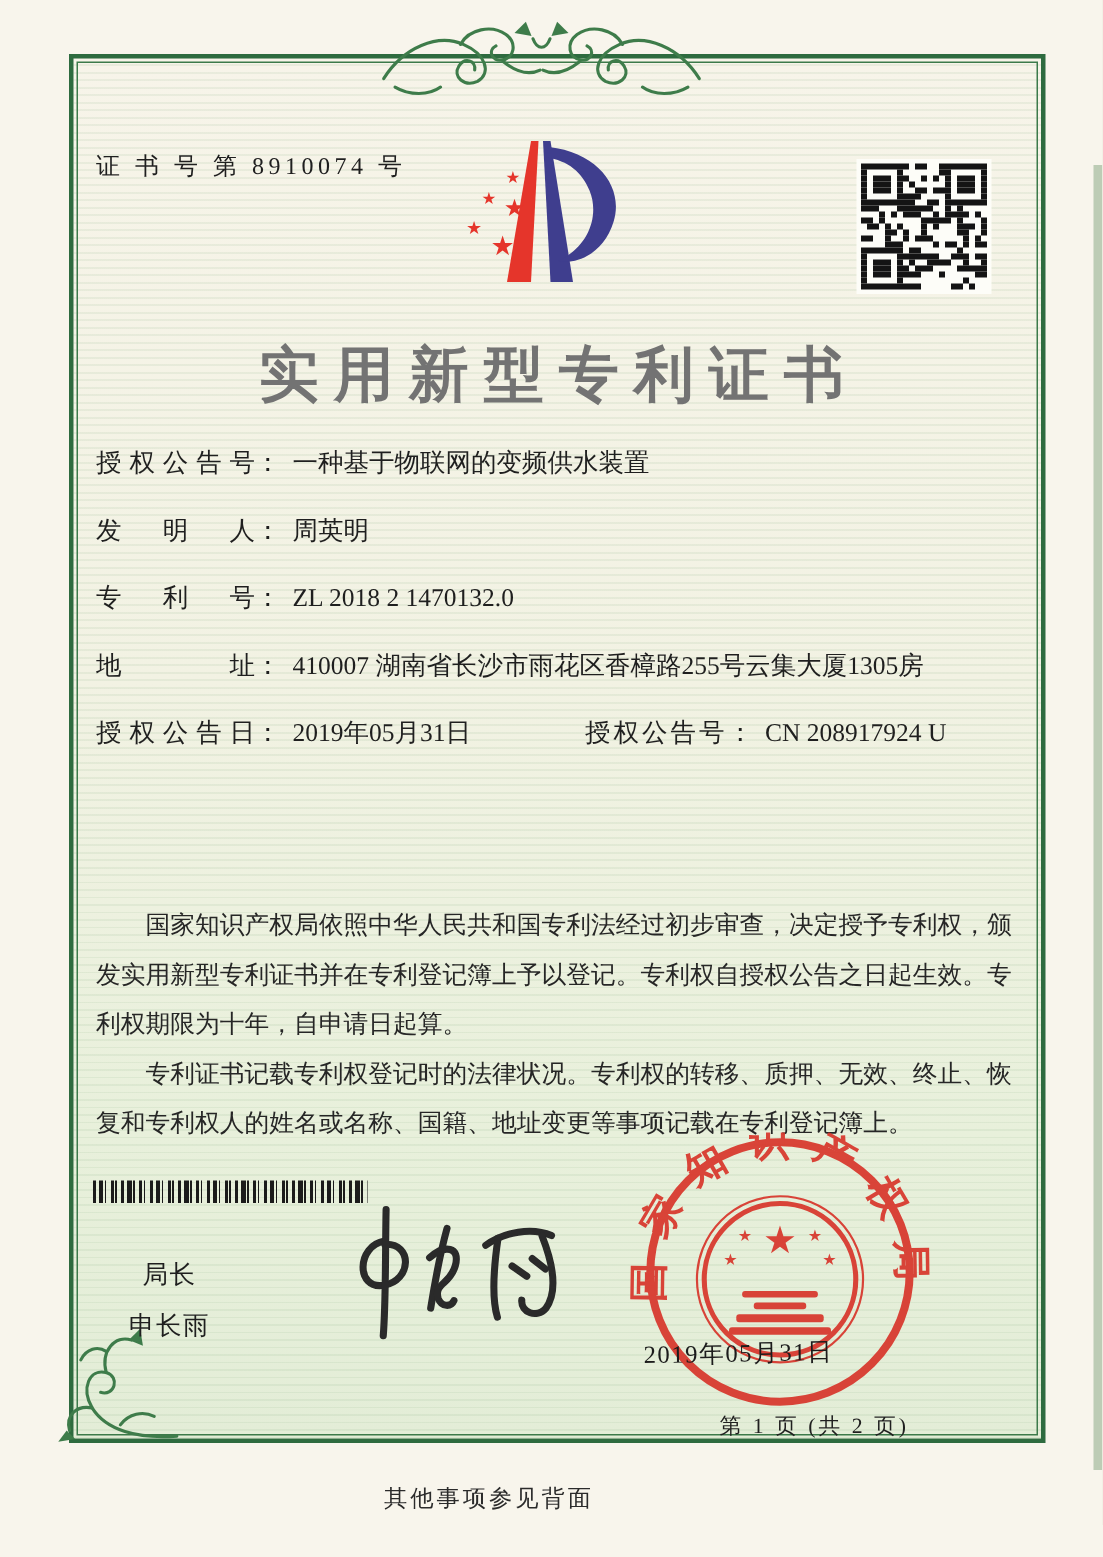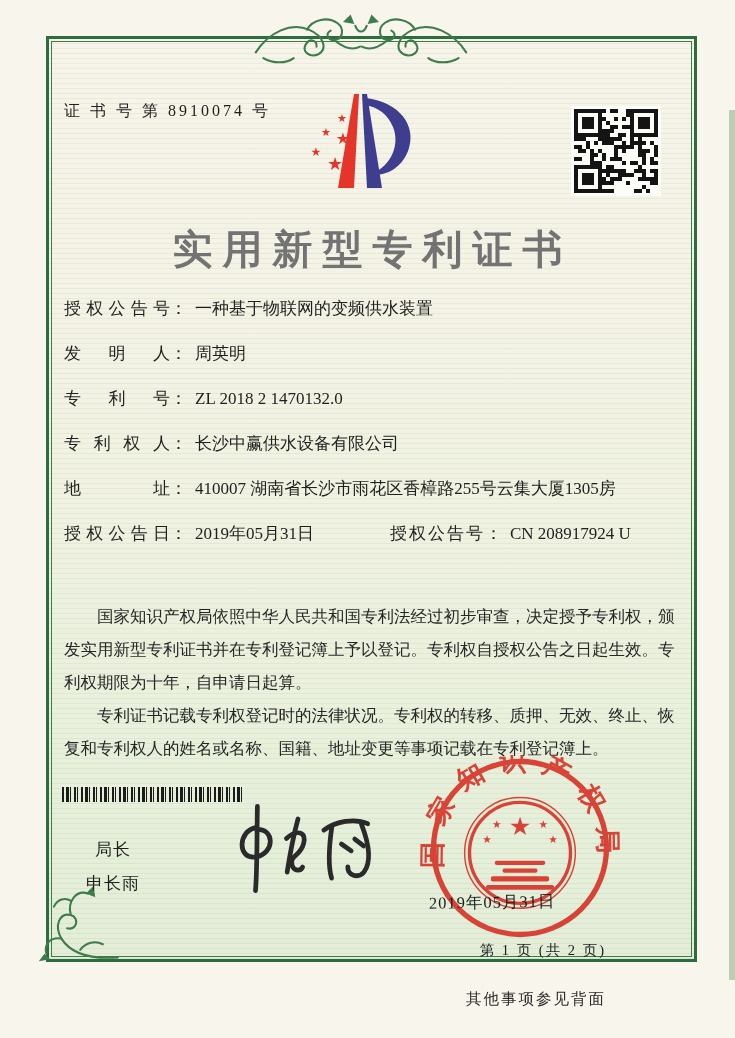--- a/index.html
+++ b/index.html
@@ -59,21 +59,21 @@
       #1b1b1b 15px 16px, rgba(0,0,0,0) 16px 19px);
   }
   .director{ position:absolute; left:86px; top:833px; font-size:17px; line-height:2.0; letter-spacing:1px;text-align:center; }
   .signature{ position:absolute; left:228px; top:795px; width:168px; height:100px; transform:rotate(-3deg); }
   .seal{ position:absolute; left:418px; top:755px; width:204px; height:186px; opacity:.93; }
   .seal-date{
     position:absolute; left:429px; top:891px; width:200px;
     font-size:16.5px; color:#1c1c1c; letter-spacing:1px; transform:rotate(-1deg);
   }
   .page-footer{ position:absolute; left:46px; width:560px; top:941px; text-align:right; font-size:14.5px; letter-spacing:2px; }
-  .back-note{ position:absolute; left:46px; width:560px; top:989px; text-align:right; font-size:15.5px; letter-spacing:2px; color:#2b2b2b; }
+  .back-note{ position:absolute; left:46px; width:560px; top:989px; text-align:center; font-size:15.5px; letter-spacing:2px; color:#2b2b2b; }
   .ornament-top{ position:absolute; left:252px; top:10px; width:218px; height:62px; }
   .flourish-bl{ position:absolute; left:30px; top:884px; width:92px; height:80px; }
 </style>
 </head>
 <body>
 
 <div class="paper">
 
   <div class="frame"></div>
   <div class="page-edge"></div>
@@ -573,23 +573,20 @@
 
   <div class="fields">
     <div class="frow">
       <span class="flabel">授权公告号</span><span class="fcolon">：</span><span>一种基于物联网的变频供水装置</span>
     </div>
     <div class="frow">
       <span class="flabel">发明人</span><span class="fcolon">：</span><span>周英明</span>
     </div>
     <div class="frow">
       <span class="flabel">专利号</span><span class="fcolon">：</span><span>ZL 2018 2 1470132.0</span>
-    </div>
-    <div class="frow">
-      <span class="flabel">专利权人</span><span class="fcolon">：</span><span>长沙中赢供水设备有限公司</span>
     </div>
     <div class="frow">
       <span class="flabel">地址</span><span class="fcolon">：</span><span>410007 湖南省长沙市雨花区香樟路255号云集大厦1305房</span>
     </div>
     <div class="frow">
       <span class="flabel">授权公告日</span><span class="fcolon">：</span><span>2019年05月31日</span>
       <span class="grant">
         <span class="flabel">授权公告号</span><span class="fcolon">：</span><span>CN 208917924 U</span>
       </span>
     </div>

